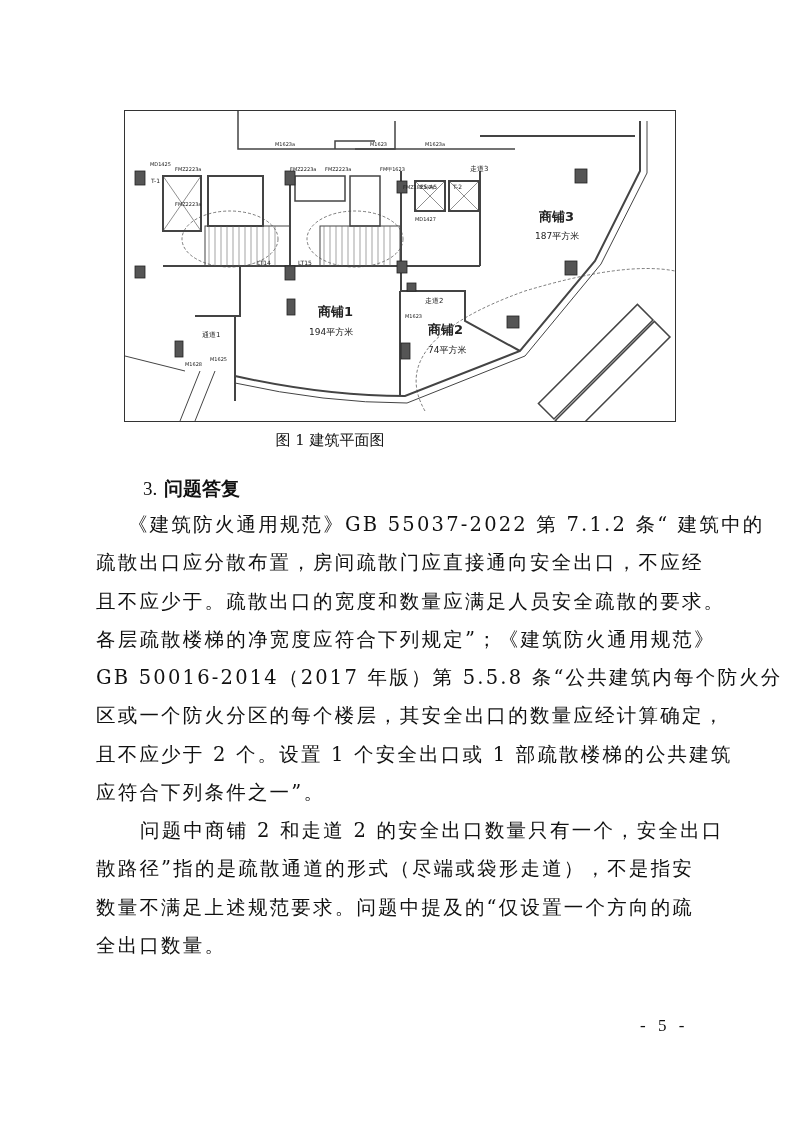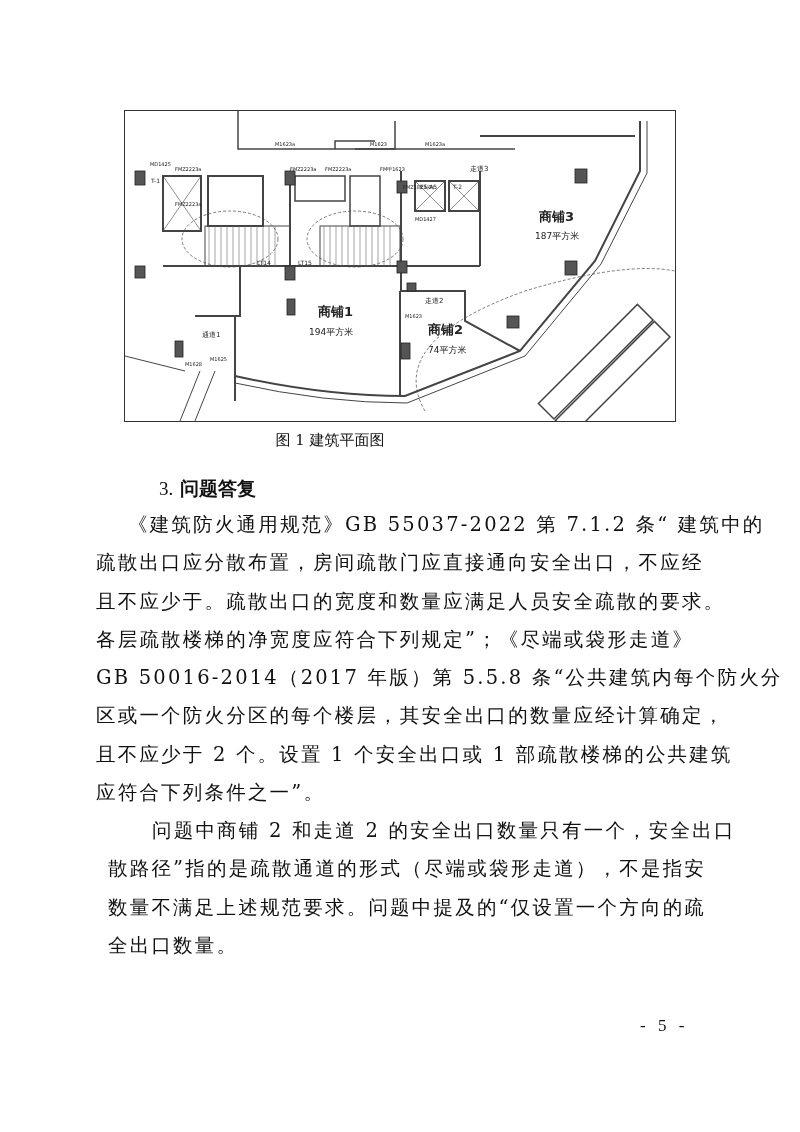--- a/index.html
+++ b/index.html
@@ -3,28 +3,28 @@
 <meta charset="utf-8">
 <style>
   html, body { margin:0; padding:0; background:#ffffff; }
   body { width:800px; height:1132px; position:relative; overflow:hidden;
          font-family:"DejaVu Serif","Liberation Serif",serif; color:#111; }
   .figure { position:absolute; left:124px; top:110px; width:550px; height:310px;
             border:1.5px solid #333; background:#fff; overflow:hidden; }
   .figure svg { display:block; }
   .caption { position:absolute; left:0; width:660px; top:431px; text-align:center;
              font-size:15px; font-family:"DejaVu Serif","Liberation Serif",serif; }
-  .section-title { position:absolute; left:159px; top:476px; font-size:19px; font-weight:bold;
+  .section-title { position:absolute; left:143px; top:476px; font-size:19px; font-weight:bold;
                    font-family:"DejaVu Sans","Liberation Sans",sans-serif; }
   .section-title .num { font-weight:normal; font-family:"Liberation Serif",serif; }
   .para { position:absolute; left:96px; width:612px; font-size:19.5px; line-height:38.3px;
           letter-spacing:2.2px; text-align:justify; font-family:"DejaVu Serif","Liberation Serif",serif; }
   .para .line { display:block; white-space:nowrap; }
   .p1 { top:506px; }
-  .p2 { top:812px;margin-left:12px; }
+  .p2 { top:812px; }
   .page-number { position:absolute; left:640px; top:1016px; font-size:17px;
                  font-family:"Liberation Serif",serif; letter-spacing:4px; }
   .lbl { font-family:"DejaVu Sans","Liberation Sans",sans-serif; fill:#222; }
 </style>
 </head>
 <body>
 
 <div class="figure">
   <svg width="550" height="310" viewBox="0 0 550 310">
     <g stroke="#444" fill="none" stroke-width="1.5">
@@ -160,21 +160,21 @@
 
 <div class="section-title">
   <span class="num">3.</span>
   <span>问题答复</span>
 </div>
 
 <div class="para p1">
   <span class="line" style="padding-left:32px;">《建筑防火通用规范》GB 55037-2022 第 7.1.2 条“ 建筑中的</span>
   <span class="line">疏散出口应分散布置，房间疏散门应直接通向安全出口，不应经</span>
   <span class="line">且不应少于。疏散出口的宽度和数量应满足人员安全疏散的要求。</span>
-  <span class="line">各层疏散楼梯的净宽度应符合下列规定”；《尽端或袋形走道》</span>
+  <span class="line">各层疏散楼梯的净宽度应符合下列规定”；《建筑防火通用规范》</span>
   <span class="line">GB 50016-2014（2017 年版）第 5.5.8 条“公共建筑内每个防火分</span>
   <span class="line">区或一个防火分区的每个楼层，其安全出口的数量应经计算确定，</span>
   <span class="line">且不应少于 2 个。设置 1 个安全出口或 1 部疏散楼梯的公共建筑</span>
   <span class="line">应符合下列条件之一”。</span>
 </div>
 
 <div class="para p2">
   <span class="line" style="padding-left:44px;">问题中商铺 2 和走道 2 的安全出口数量只有一个，安全出口</span>
   <span class="line">散路径”指的是疏散通道的形式（尽端或袋形走道），不是指安</span>
   <span class="line">数量不满足上述规范要求。问题中提及的“仅设置一个方向的疏</span>

